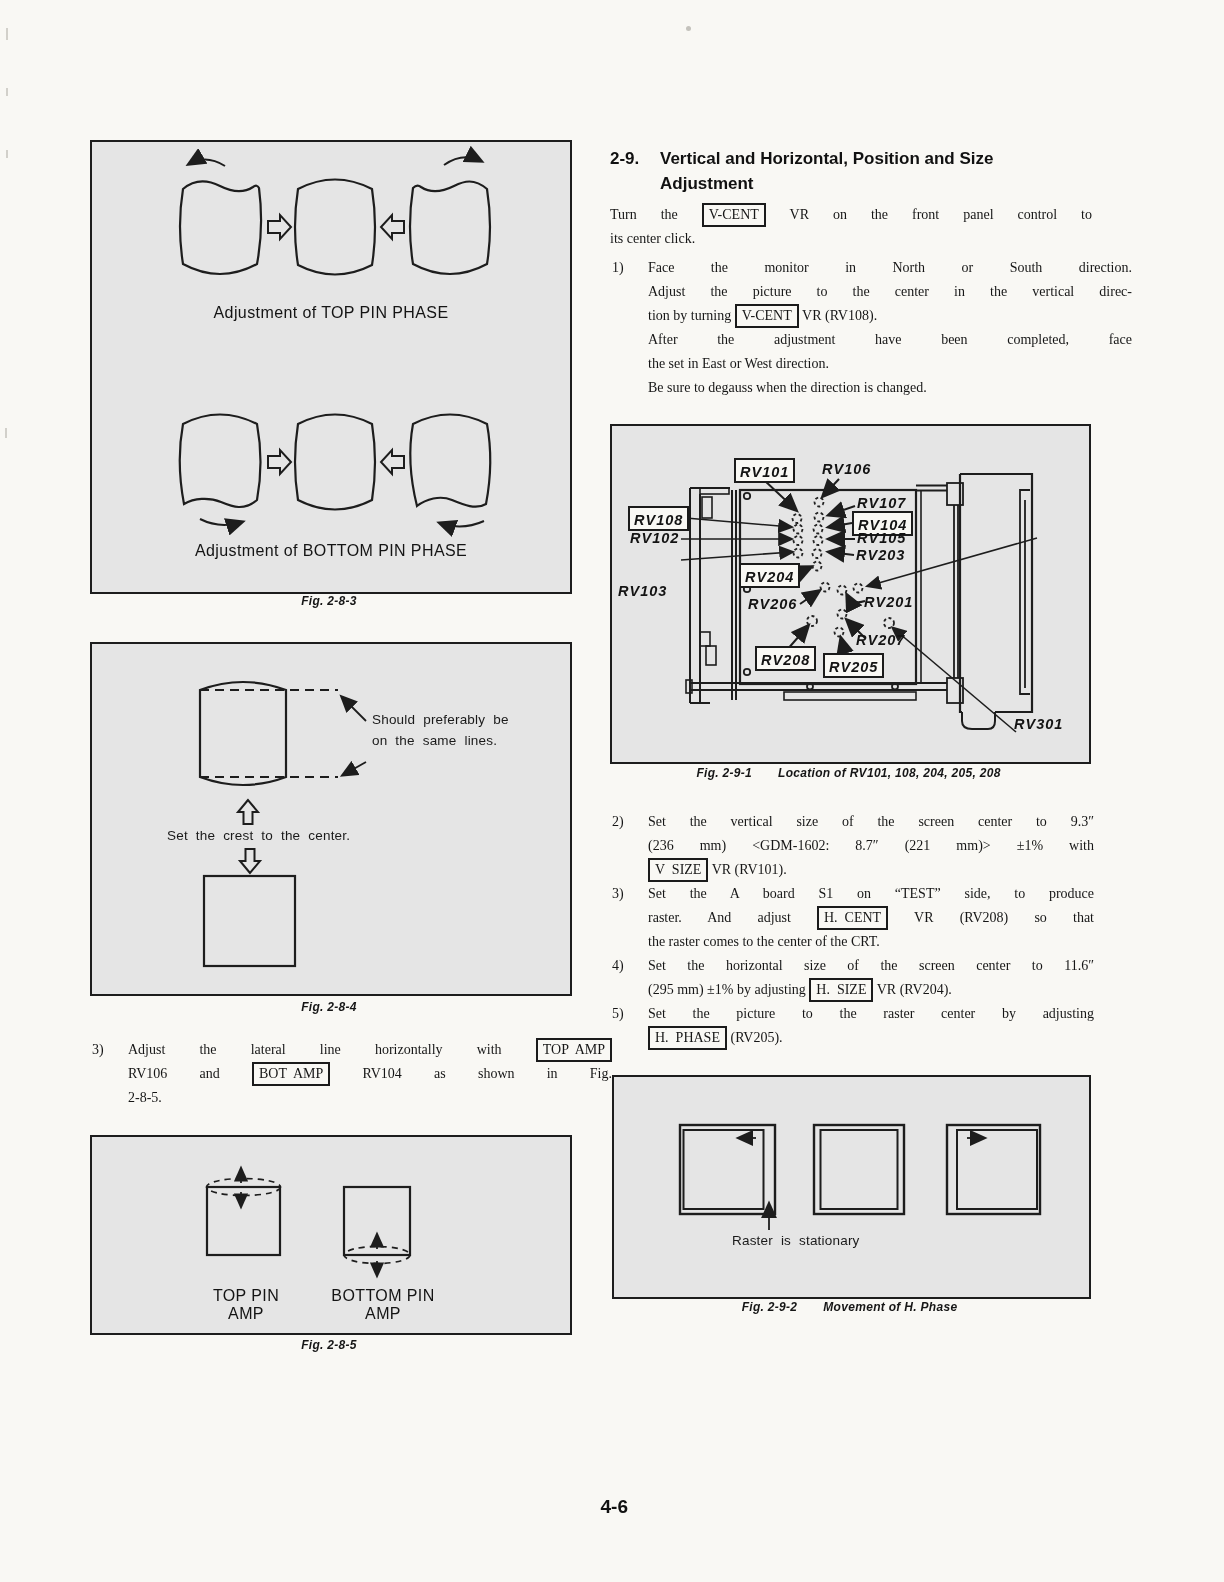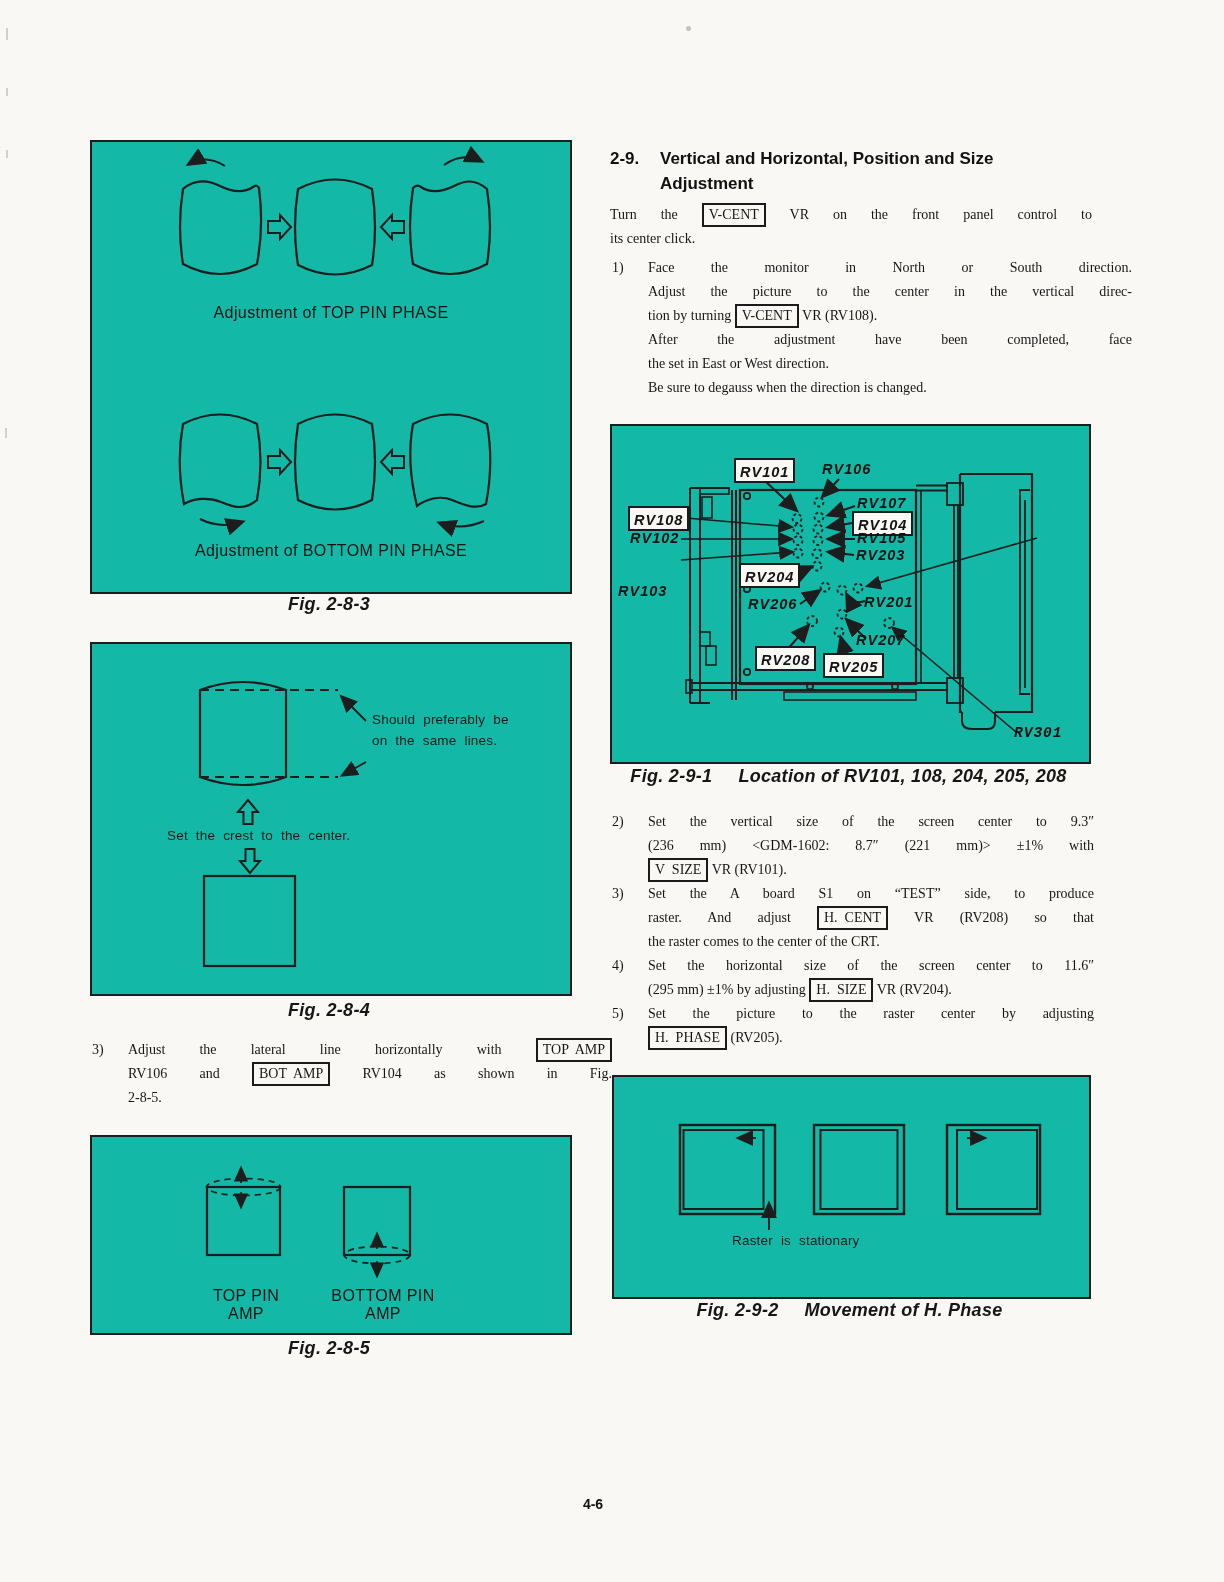--- a/index.html
+++ b/index.html
@@ -1,25 +1,25 @@
 <!DOCTYPE html>
 <html><head>
 <meta charset="utf-8">
 <style>
   html,body{margin:0;padding:0;}
   body{background:#e8e6e1;}
   .page{position:relative;width:1224px;height:1582px;background:#f9f8f4;overflow:hidden;
         font-family:"Liberation Serif", serif;color:#1a1a1a;}
   .abs{position:absolute;}
   
-  .figbox{position:absolute;border:2.5px solid #1d1d1d;background:#14b8a6;}
+  .figbox{position:absolute;border:2.5px solid #1d1d1d;background:#e5e5e5;}
   .figbox svg{position:absolute;left:0;top:0;}
   
   .caption{position:absolute;text-align:center;font-family:"Liberation Sans",sans-serif;
-           font-style:italic;font-weight:600;font-size:18px;color:#161616;letter-spacing:.3px;}
+           font-style:italic;font-weight:600;font-size:12px;color:#161616;letter-spacing:.3px;}
   .caption .capsep{display:inline-block;width:26px;}
   
   .para,.item{position:absolute;font-size:14px;line-height:24px;color:#161616;}
   .item{padding-left:38px;}
   .item .num{position:absolute;left:2px;top:0;}
   .tline{text-align:justify;text-align-last:justify;min-height:24px;}
   .tline.last{text-align-last:left;}
   .boxed{border:2px solid #1b1b1b;padding:0 5px 1px 5px;white-space:pre;display:inline-block;
          line-height:19px;}
   
@@ -29,21 +29,21 @@
   .heading .hlines{padding-left:50px;}
   
   .figlabel{position:absolute;font-family:"Liberation Sans",sans-serif;font-size:16px;
             color:#141414;letter-spacing:.4px;text-align:center;}
   .notetxt{position:absolute;font-family:"Liberation Sans",sans-serif;font-size:13.5px;
            color:#1a1a1a;word-spacing:4px;letter-spacing:.2px;white-space:nowrap;}
   .rvlabel{position:absolute;font-family:"Liberation Sans",sans-serif;font-style:italic;
            font-weight:700;font-size:14.5px;letter-spacing:1px;color:#131313;white-space:nowrap;}
   .rvlabel.rvbox{border:2px solid #1b1b1b;padding:4px 4px 1px 4px;background:#f9f8f4;}
   .pagenum{position:absolute;font-family:"Liberation Sans",sans-serif;font-weight:700;
-           font-size:14px;color:#111;text-align:center;}
+           font-size:19px;color:#111;text-align:right;}
   .artifact{position:absolute;background:#d2d0ca;}
   .speck{position:absolute;width:5px;height:5px;border-radius:50%;background:#c4c2bc;}
 </style>
 </head>
 <body>
 
 <div class="page">
 
   <div class="artifact" style="left:6px;top:28px;width:2px;height:12px;"></div>
   <div class="artifact" style="left:6px;top:88px;width:2px;height:8px;"></div>
@@ -257,21 +257,21 @@
     <span class="rvlabel" style="left:244px;top:121px;">RV203</span>
     <span class="rvlabel rvbox" style="left:16px;top:80px;">RV108</span>
     <span class="rvlabel" style="left:18px;top:104px;">RV102</span>
     <span class="rvlabel" style="left:6px;top:125px;margin-top:32px;">RV103</span>
     <span class="rvlabel rvbox" style="left:127px;top:137px;">RV204</span>
     <span class="rvlabel" style="left:136px;top:170px;">RV206</span>
     <span class="rvlabel" style="left:252px;top:168px;">RV201</span>
     <span class="rvlabel" style="left:244px;top:206px;">RV207</span>
     <span class="rvlabel rvbox" style="left:143px;top:220px;">RV208</span>
     <span class="rvlabel rvbox" style="left:211px;top:227px;">RV205</span>
-    <span class="rvlabel" style="left:402px;top:299px;font-family:Liberation Mono, monospace;">RV301</span>
+    <span class="rvlabel" style="left:402px;top:290px;">RV301</span>
   </div>
   <div class="caption" style="left:610px;top:766px;width:477px;">
     <span>Fig. 2-9-1</span><span class="capsep"></span><span>Location of RV101, 108, 204, 205, 208</span>
   </div>
 
   <div class="abs" style="left:610px;top:810px;width:484px;">
     <div class="item" style="position:relative;">
       <span class="num">2)</span>
       <div>
           <div class="tline"><span>Set the vertical size of the screen center to 9.3″</span></div>

